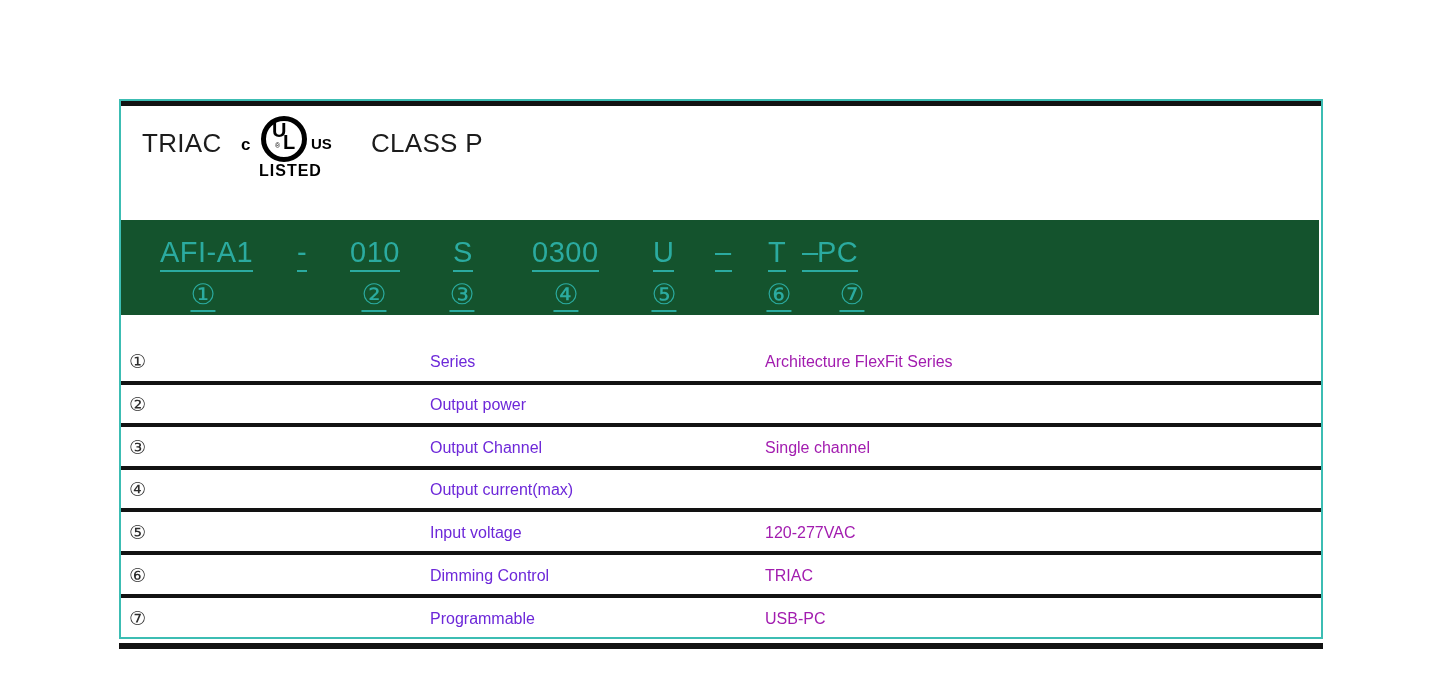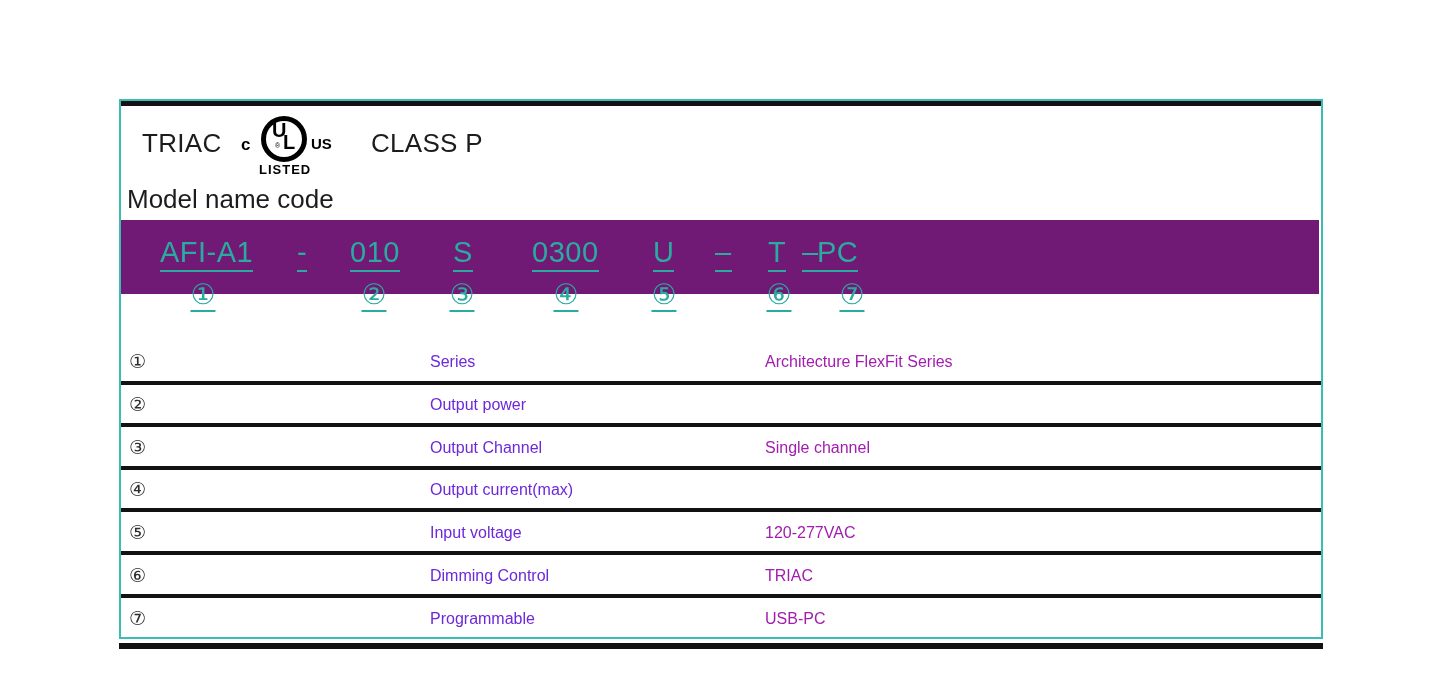--- a/index.html
+++ b/index.html
@@ -37,28 +37,28 @@
   .ul-logo{position:absolute;left:120px;top:8px;width:110px;height:80px;color:#000;}
   .ul-c{position:absolute;left:0px;top:26px;font-size:17px;font-weight:700;}
   .ul-circle{
     position:absolute;left:20px;top:7px;width:46px;height:46px;box-sizing:border-box;
     border:5px solid #000;border-radius:50%;
   }
   .ul-u{position:absolute;left:6px;top:-1px;font-size:20px;font-weight:700;line-height:20px;}
   .ul-l{position:absolute;left:17px;top:11px;font-size:20px;font-weight:700;line-height:20px;}
   .ul-reg{position:absolute;left:9px;top:21px;font-size:7px;line-height:7px;}
   .ul-us{position:absolute;left:70px;top:26px;font-size:15px;font-weight:700;}
-  .ul-listed{position:absolute;left:18px;top:53px;font-size:13px;font-weight:700;letter-spacing:1px;}
+  .ul-listed{position:absolute;left:18px;top:53px;font-size:16px;font-weight:700;letter-spacing:1px;}
 
   
   .mnc-heading{position:absolute;left:6px;top:83px;font-size:26px;line-height:30px;color:#1c1c1c;}
 
   
   .band{
-    position:absolute;left:0;top:119px;width:1198px;height:74px;background:#701a75;
+    position:absolute;left:0;top:119px;width:1198px;height:95px;background:#14532d;
   }
   .code-seg{
     position:absolute;top:17px;
     font-size:29px;line-height:30px;color:#2baba0;letter-spacing:.5px;
     padding-bottom:3px;border-bottom:2px solid #2baba0;white-space:nowrap;
   }
   .code-badge{
     position:absolute;top:60px;transform:translateX(-50%);
     font-size:28px;line-height:29px;color:#2baba0;
     padding-bottom:1px;border-bottom:2px solid #2baba0;
@@ -88,21 +88,20 @@
         <span class="ul-u">U</span>
         <span class="ul-l">L</span>
         <span class="ul-reg">®</span>
       </span>
       <span class="ul-us">US</span>
       <span class="ul-listed">LISTED</span>
     </div>
 
     <span class="big-label" style="left:250px;top:27px">CLASS P</span>
 
-    <div class="mnc-heading">Model name code</div>
 
     <div class="band">
       <span class="code-seg" style="left:39px">AFI-A1</span>
       <span class="code-seg" style="left:176px">-</span>
       <span class="code-seg" style="left:229px">010</span>
       <span class="code-seg" style="left:332px">S</span>
       <span class="code-seg" style="left:411px">0300</span>
       <span class="code-seg" style="left:532px">U</span>
       <span class="code-seg" style="left:594px">–</span>
       <span class="code-seg" style="left:647px">T</span>

